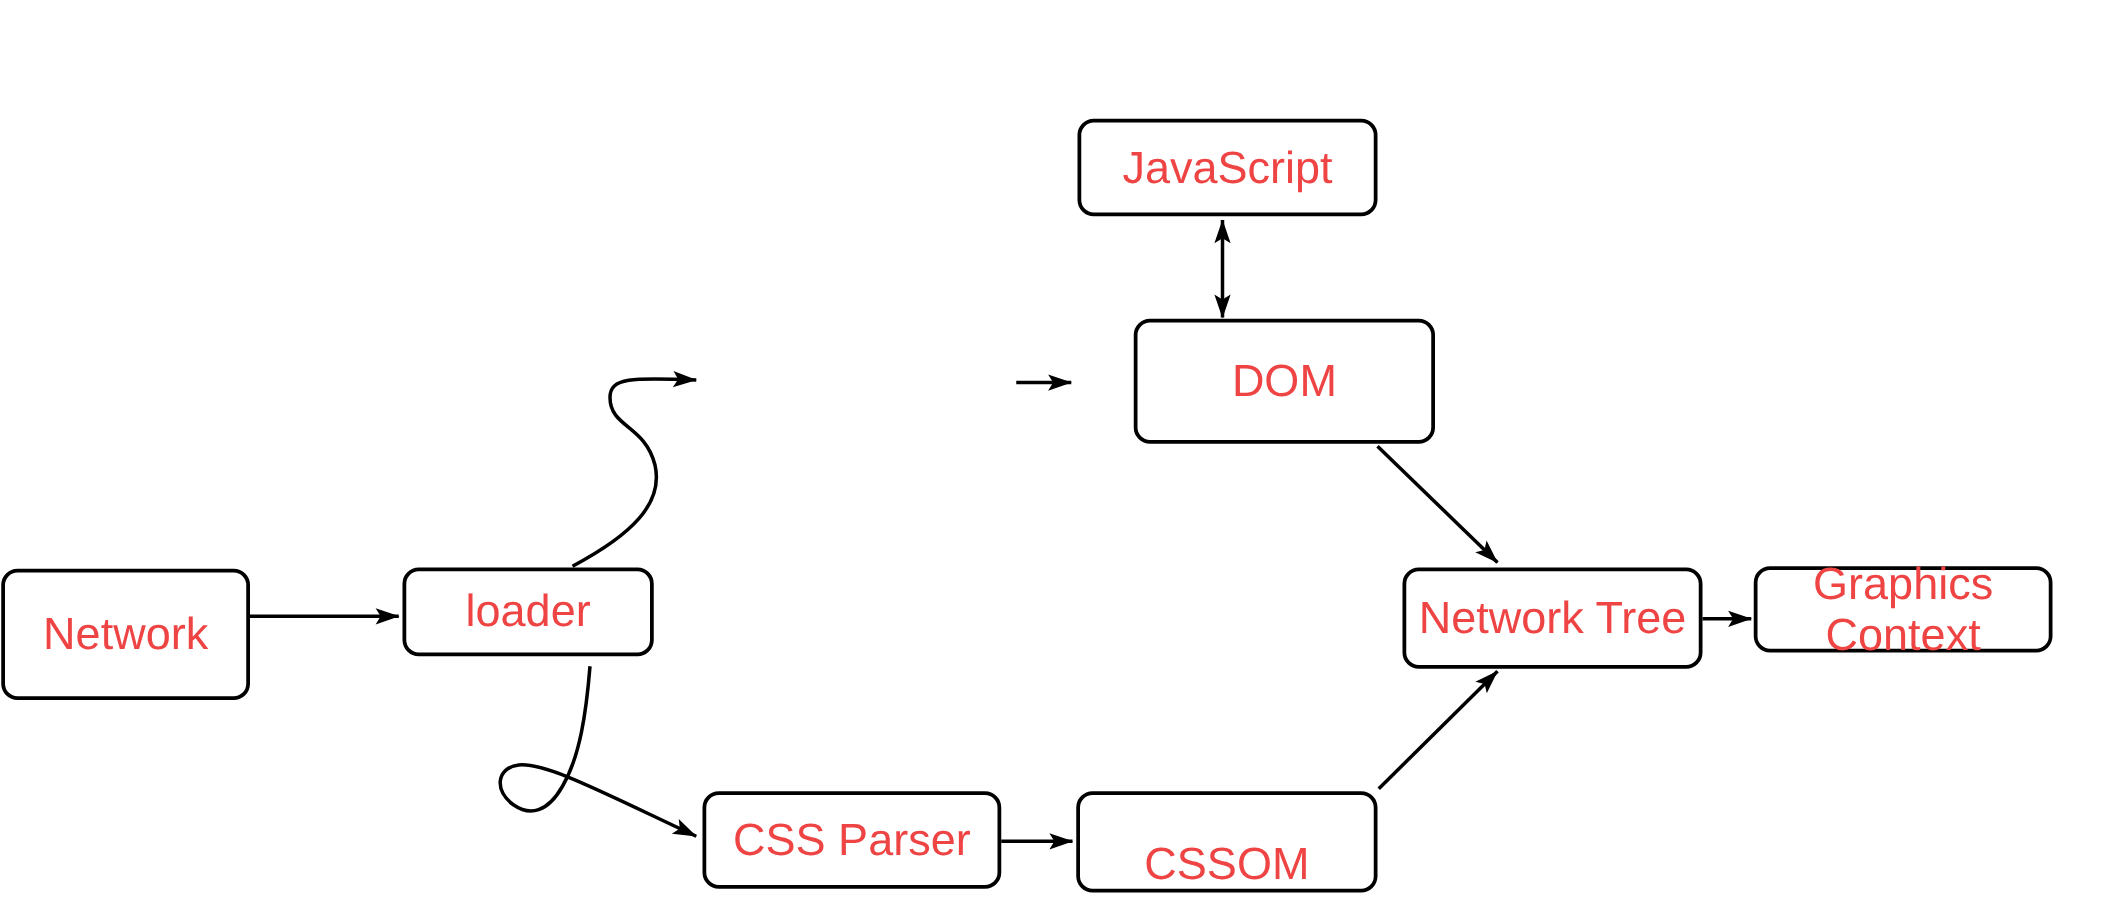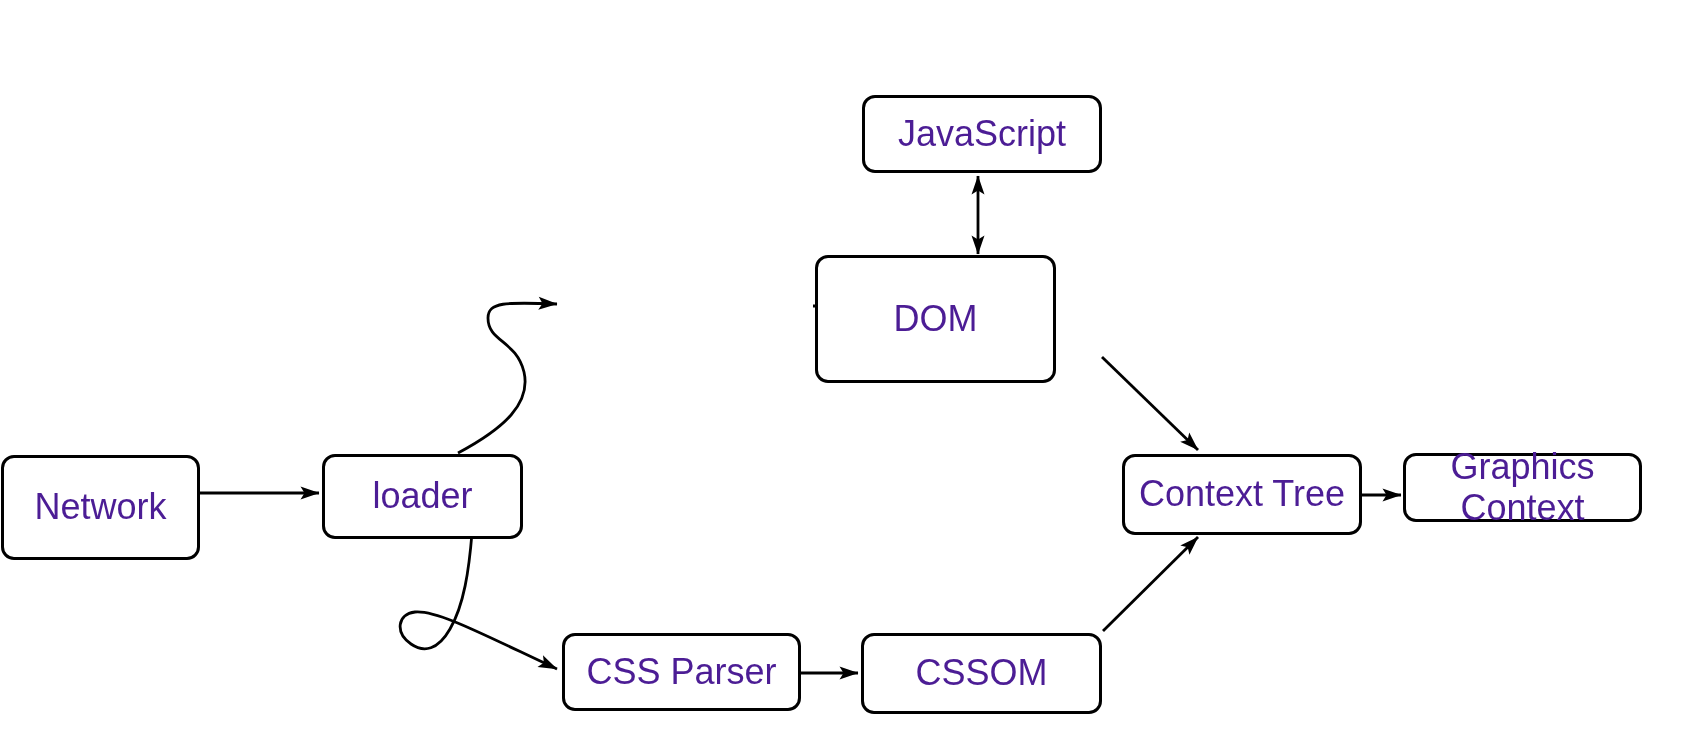--- a/index.html
+++ b/index.html
@@ -30,31 +30,31 @@
     box-sizing: border-box;
     background: #ffffff;
     border: 3px solid #000000;
     border-radius: 13px;
     display: flex;
     align-items: center;
     justify-content: center;
     text-align: center;
     font-size: 36px;
     line-height: 1.12;
-    color: #4c1d95;
+    color: #ef4444;
     white-space: pre-line;
   }
   
   .n-network   { left: 1px;    top: 455px; width: 199px; height: 105px; }
-  .n-loader    { left: 322px;  top: 454px; width: 201px; height: 85px; }
+  .n-loader    { left: 322px;  top: 454px; width: 201px; height: 71px; }
   .n-htmlp     { left: 560px;  top: 255px; width: 253px; height: 97px; }
-  .n-dom       { left: 815px;  top: 255px; width: 241px; height: 128px; }
+  .n-dom       { left: 907px;  top: 255px; width: 241px; height: 100px; }
   .n-js        { left: 862px;  top: 95px;  width: 240px; height: 78px; }
   .n-cssp      { left: 562px;  top: 633px; width: 239px; height: 78px; }
-  .n-cssom     { left: 861px;  top: 633px; width: 241px; height: 81px; }
+  .n-cssom     { left: 861px;  top: 633px; width: 241px; height: 81px; align-items: flex-end; }
   .n-rtree     { left: 1122px; top: 454px; width: 240px; height: 81px; }
   .n-gctx      { left: 1403px; top: 453px; width: 239px; height: 69px; padding: 0 14px; }
 </style>
 </head>
 <body>
 
 <div id="canvas">
 
   <svg id="edges" width="1686" height="736" viewBox="0 0 1686 736">
     <defs>
@@ -101,20 +101,20 @@
 
   <div class="node n-cssp">
     <span>CSS Parser</span>
   </div>
 
   <div class="node n-cssom">
     <span>CSSOM</span>
   </div>
 
   <div class="node n-rtree">
-    <span>Context Tree</span>
+    <span>Network Tree</span>
   </div>
 
   <div class="node n-gctx">
     <span>Graphics Context</span>
   </div>
 
 </div>
 
 </body></html>

